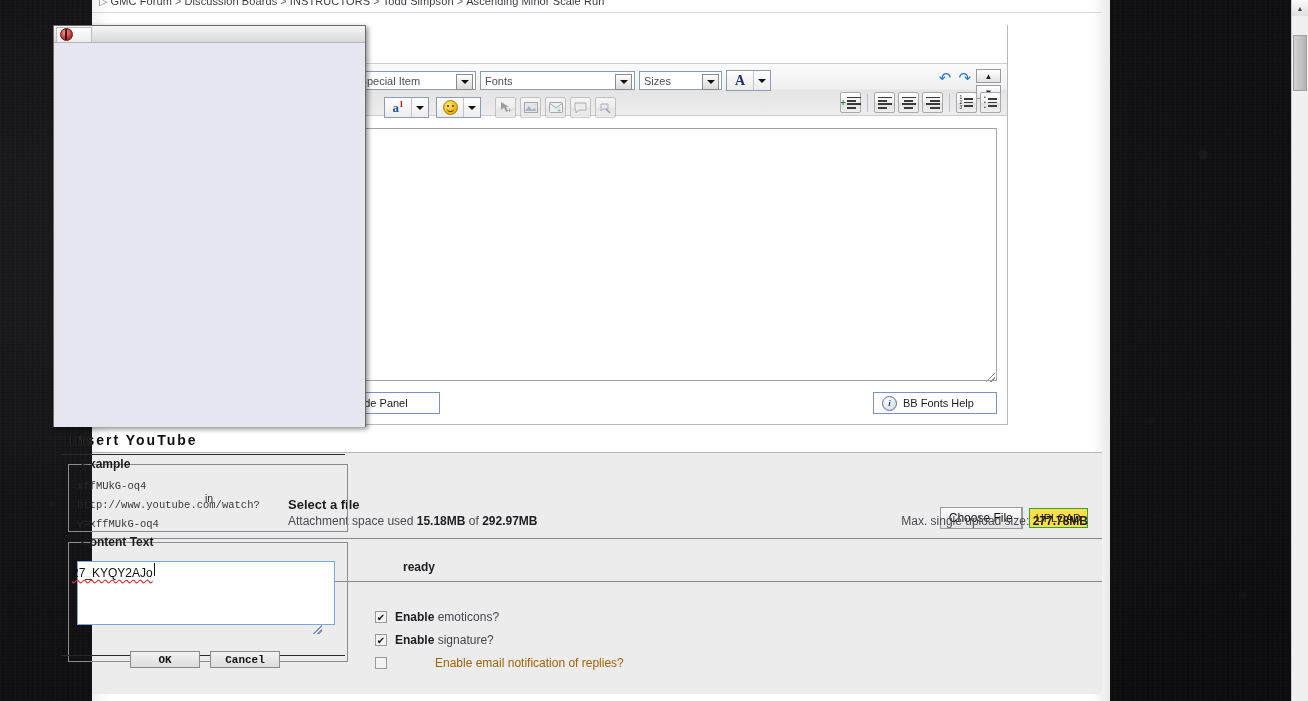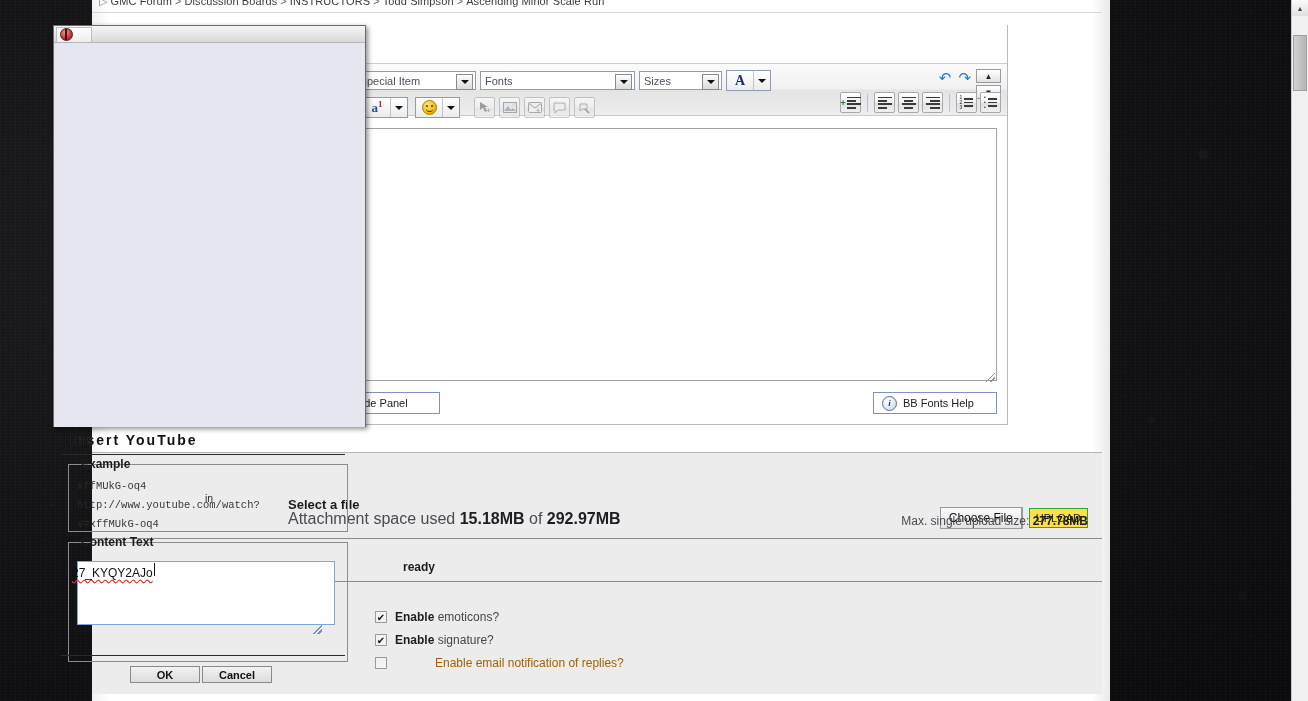--- a/index.html
+++ b/index.html
@@ -354,21 +354,21 @@
   .upload-btn {
     border: 1px solid #35a035;
     background: #fde047;
     color: #1c1c1c;
     font-size: 11px;
     padding: 3px 6px;
     cursor: pointer;
   }
   .space-row {
     position: absolute; left: 196px; bottom: 10px;
-    font-size: 16px; color: #4a4a52;
+    font-size: 12px; color: #4a4a52;
   }
   .space-row b { color: #1d1d22; }
   .maxsize-row {
     position: absolute; right: 14px; bottom: 10px;
     font-size: 12px; color: #4a4a52;
   }
   .maxsize-row b { color: #1d1d22; }
 
   .ready-strip {
     position: relative;
@@ -532,22 +532,22 @@
     width: 9px; height: 9px;
     background:
       linear-gradient(135deg, transparent 0 45%, #7c94b4 45% 58%, transparent 58% 100%),
       linear-gradient(135deg, transparent 0 72%, #7c94b4 72% 85%, transparent 85% 100%);
   }
   .yt-foot-rule {
     position: absolute; left: 3px; bottom: 34px; width: 284px; height: 1px;
     background: #2a2a2a;
   }
   .yt-buttons {
-    position: absolute; left: 72px; bottom: 7px;
-    display: flex; gap: 2px;
+    position: absolute; left: 72px; bottom: 22px;
+    display: flex; gap: 10px; font-family: Liberation Mono, monospace;
   }
   .yt-btn {
     width: 70px; height: 17px;
     border: 1px solid #8a8a8e;
     background: linear-gradient(180deg,#f2f2f2,#dcdcdc);
     font-size: 11px; font-weight: bold;
     color: #111;
     display: flex; align-items: center; justify-content: center;
     cursor: pointer;
     box-sizing: border-box;
@@ -633,21 +633,21 @@
     <div class="tb-row tb-row2">
       <div class="btn-sq">
           <b>b</b>
         </div>
       <div class="btn-sq">
           <i>i</i>
         </div>
       <div class="btn-sq">
           <u>u</u>
         </div>
-      <div class="split-btn" style="margin-left:0">
+      <div class="split-btn" style="margin-left:21px">
         <span class="face">
           <span class="fontcolor-glyph">a<sup>1</sup></span>
         </span>
         <span class="dd"></span>
       </div>
       <div class="split-btn" style="margin-left:3px">
         <span class="face">
             <span class="smiley"></span>
           </span>
         <span class="dd"></span>

